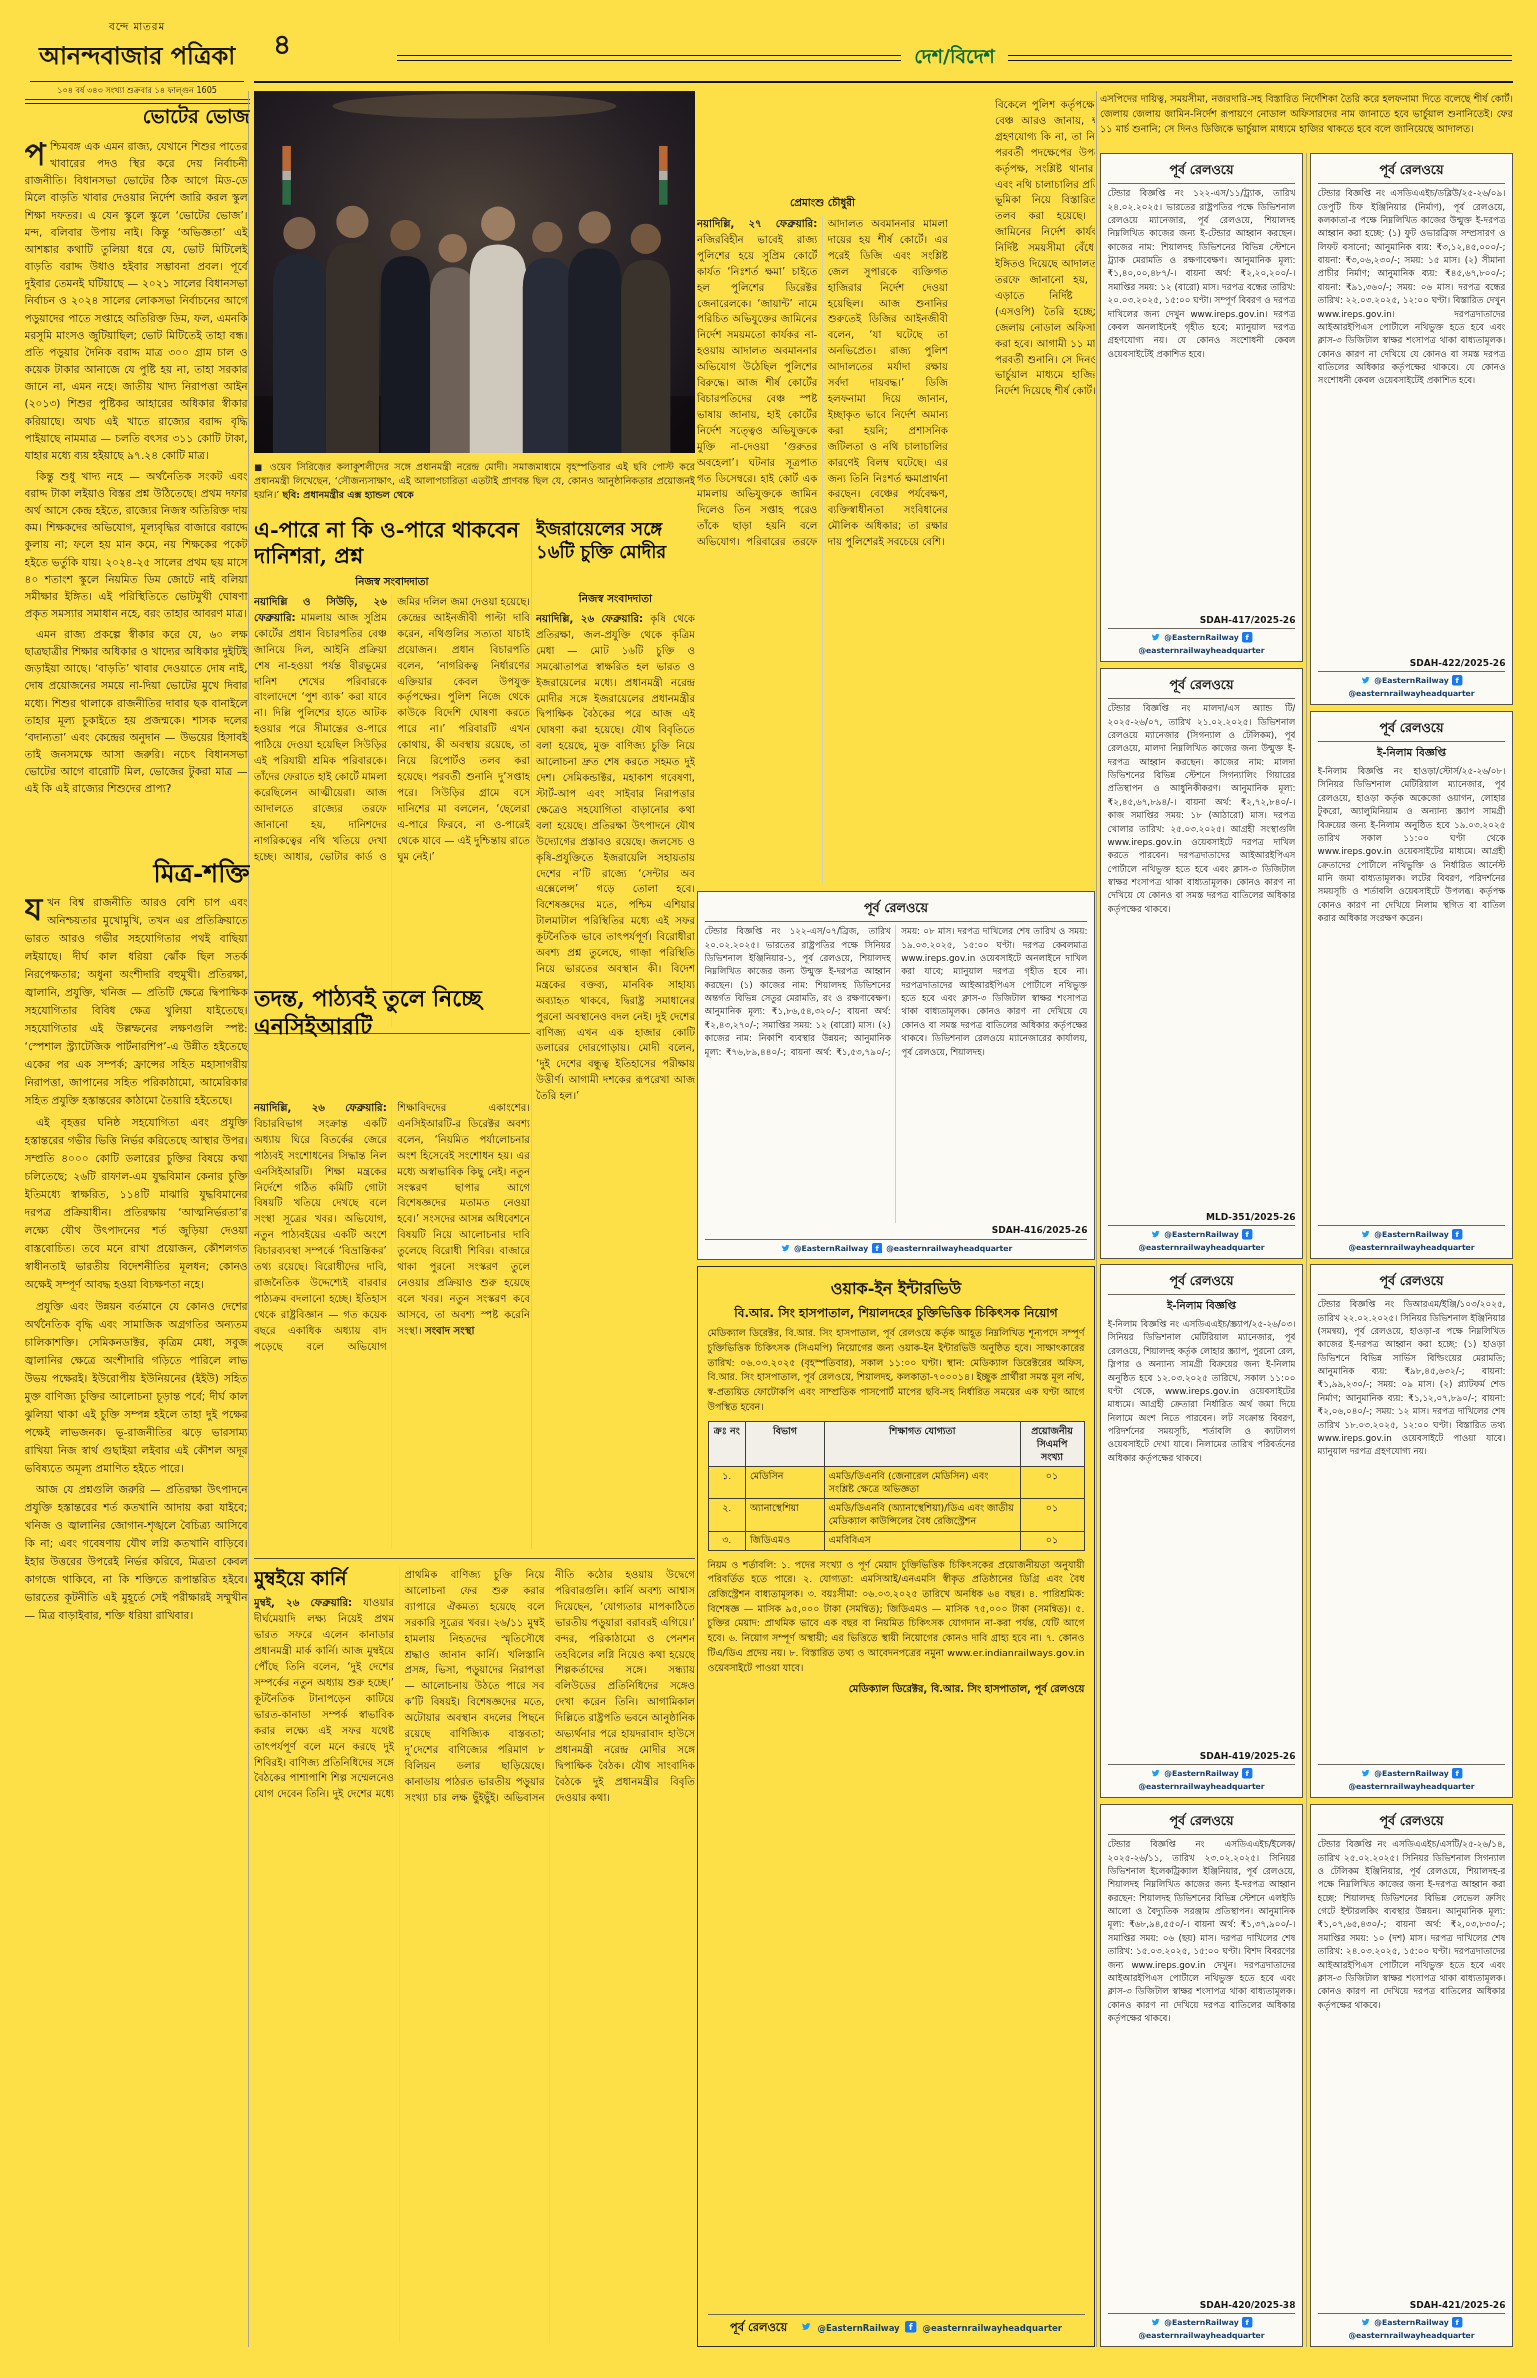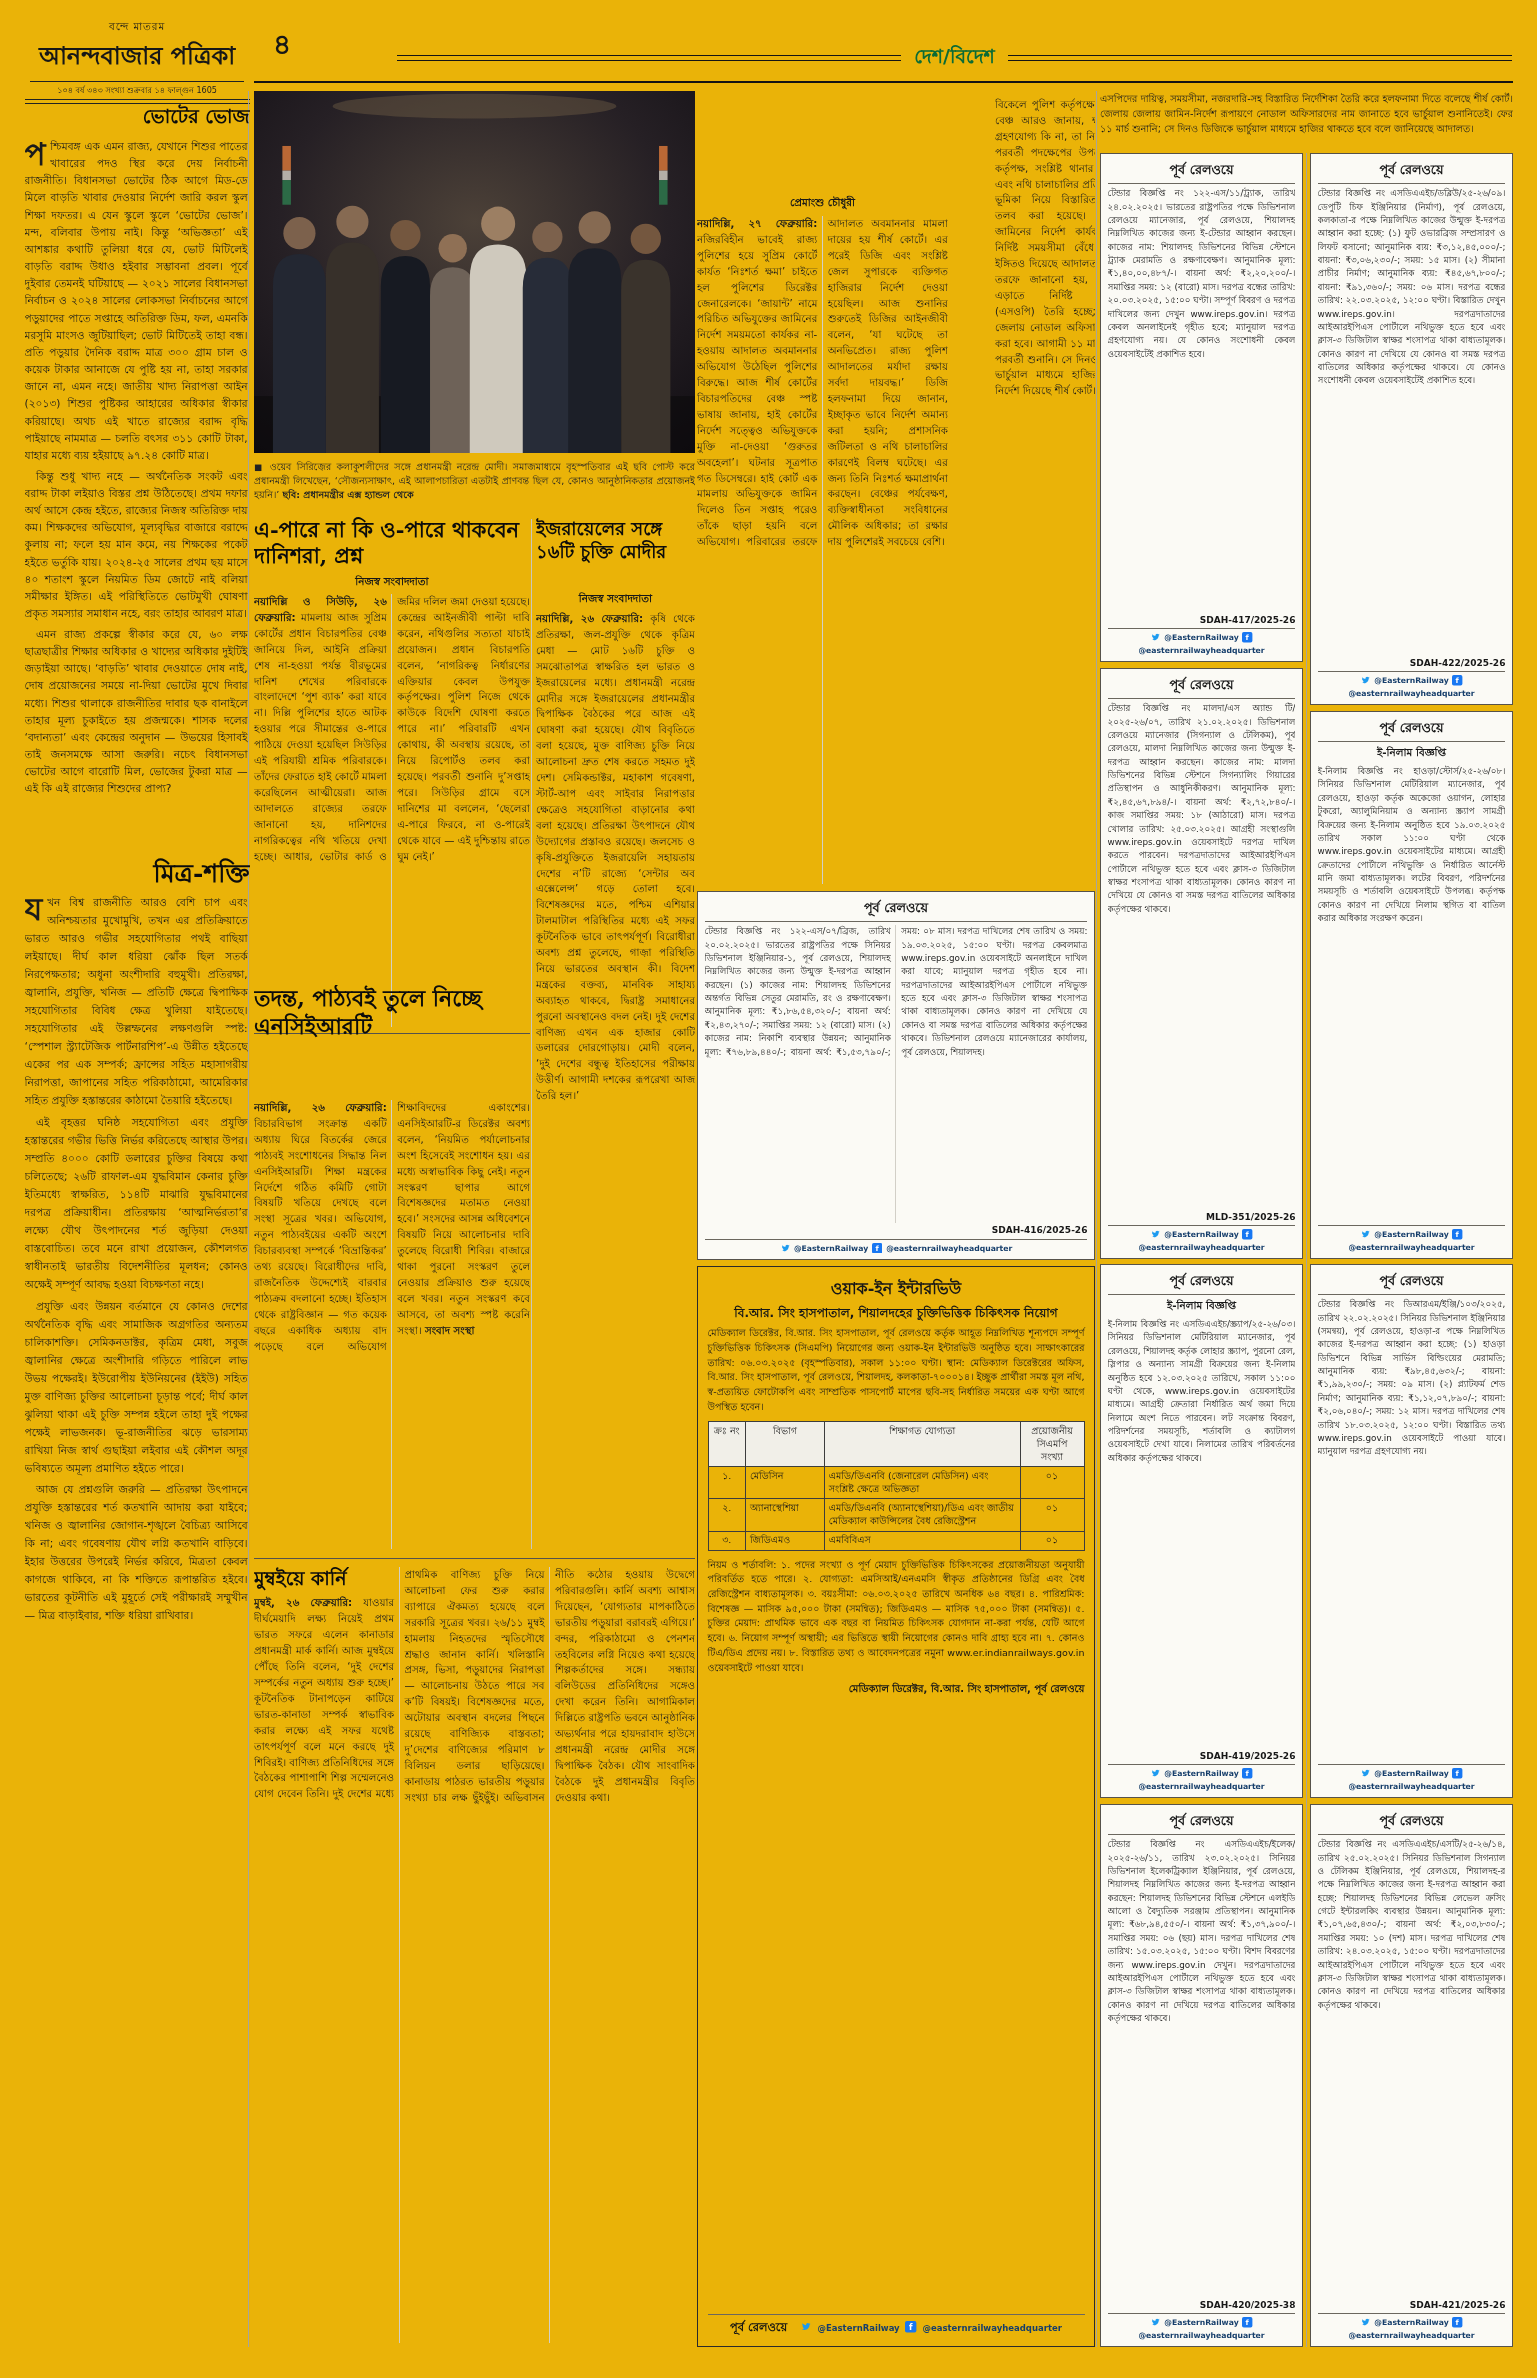--- a/index.html
+++ b/index.html
@@ -1,16 +1,16 @@
 <!DOCTYPE html>
 <html style="font-size:15px"><head>
 <meta charset="utf-8">
 <style>
   html,body{margin:0;padding:0;background:#d8d5cd;}
-  .sheet{position:relative;width:1538px;height:2378px;background:#eab308;margin:0 auto;
+  .sheet{position:relative;width:1538px;height:2378px;background:#fde047;margin:0 auto;
          font-family:"DejaVu Sans","Liberation Sans",sans-serif;color:#171717;overflow:hidden;}
   .blk{position:absolute;box-sizing:border-box;overflow:hidden;}
   .vr{position:absolute;width:0.9px;background:#a8a49a;}
   .vr.light{background:#c9c6bd;}
   .hrule{position:absolute;height:1.9px;background:#141414;}
   .hrule.thin{height:0.9px;background:#55524c;}
 
   
   .masthead{text-align:center;}
   .motto{font-size:10.4px;letter-spacing:0.9px;}
@@ -57,21 +57,21 @@
            justify-content:center;gap:3.8px;font-size:7.7px;font-weight:bold;color:#163e6b;flex-wrap:wrap;}
   .ad-foot .ic{display:inline-flex;width:10.4px;height:10.4px;flex:none;}
 
   
   .hosp{border:1.4px solid #2a2a2a;padding:8.5px 9.5px;display:flex;flex-direction:column;}
   .hosp-title{text-align:center;font-weight:bold;font-size:16px;}
   .hosp-sub{text-align:center;font-weight:bold;font-size:12px;margin:2.8px 0 4.7px;line-height:1.35;}
   .hosp-txt{font-size:9.5px;line-height:1.55;text-align:justify;}
   .htable{width:100%;border-collapse:collapse;margin:6.6px 0;}
   .htable th,.htable td{border:0.9px solid #3d3d3d;font-size:9.5px;padding:2.8px 3.8px;vertical-align:top;line-height:1.35;}
-  .htable th{font-weight:normal;text-align:center;background:#f1efe8;margin-top:16px;}
+  .htable th{font-weight:bold;text-align:center;background:#f1efe8;margin-top:16px;}
   .htable td.c{text-align:center;}
   .signoff{text-align:right;font-weight:bold;font-size:10px;margin-top:5.7px;}
   .hosp-foot{margin-top:auto;border-top:0.9px solid #6b675e;padding-top:3.8px;display:flex;align-items:center;
              justify-content:center;gap:5.7px;font-size:8.5px;font-weight:bold;color:#163e6b;flex-wrap:wrap;}
   .hosp-org{font-size:11.4px;font-weight:bold;color:#141414;margin-right:7.6px;}
 </style>
 </head>
 <body>
 
 <div class="sheet">

